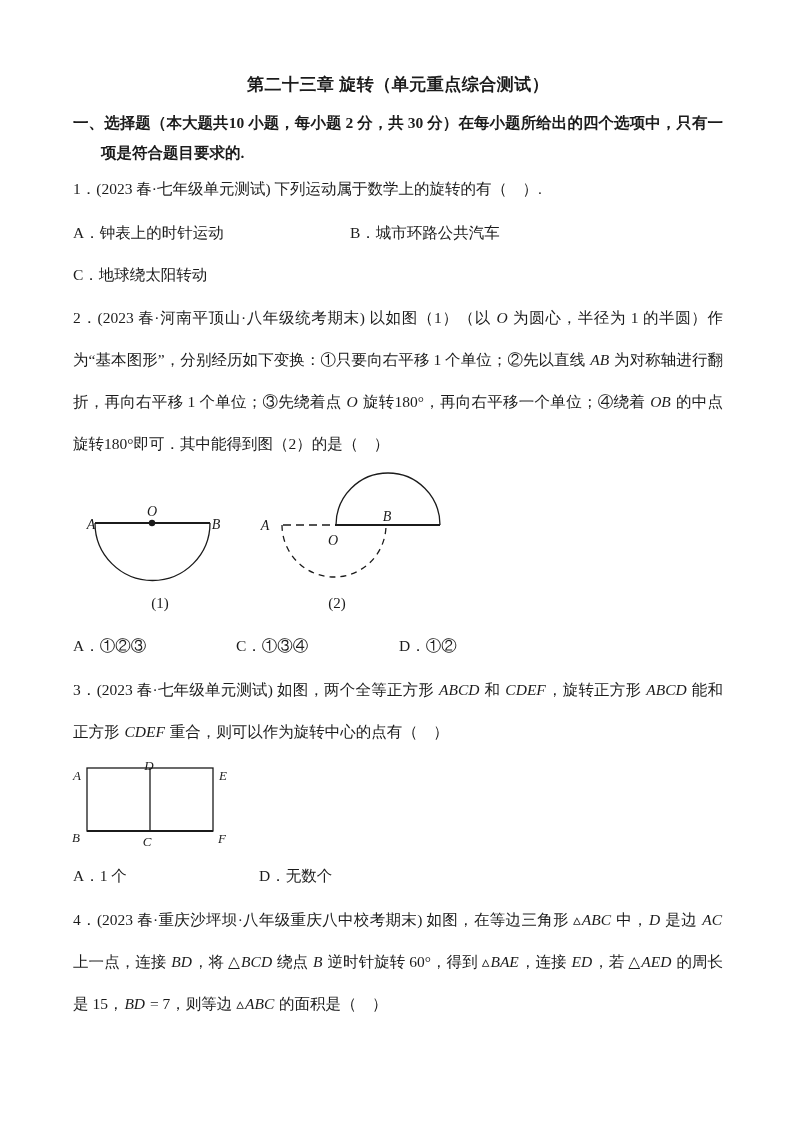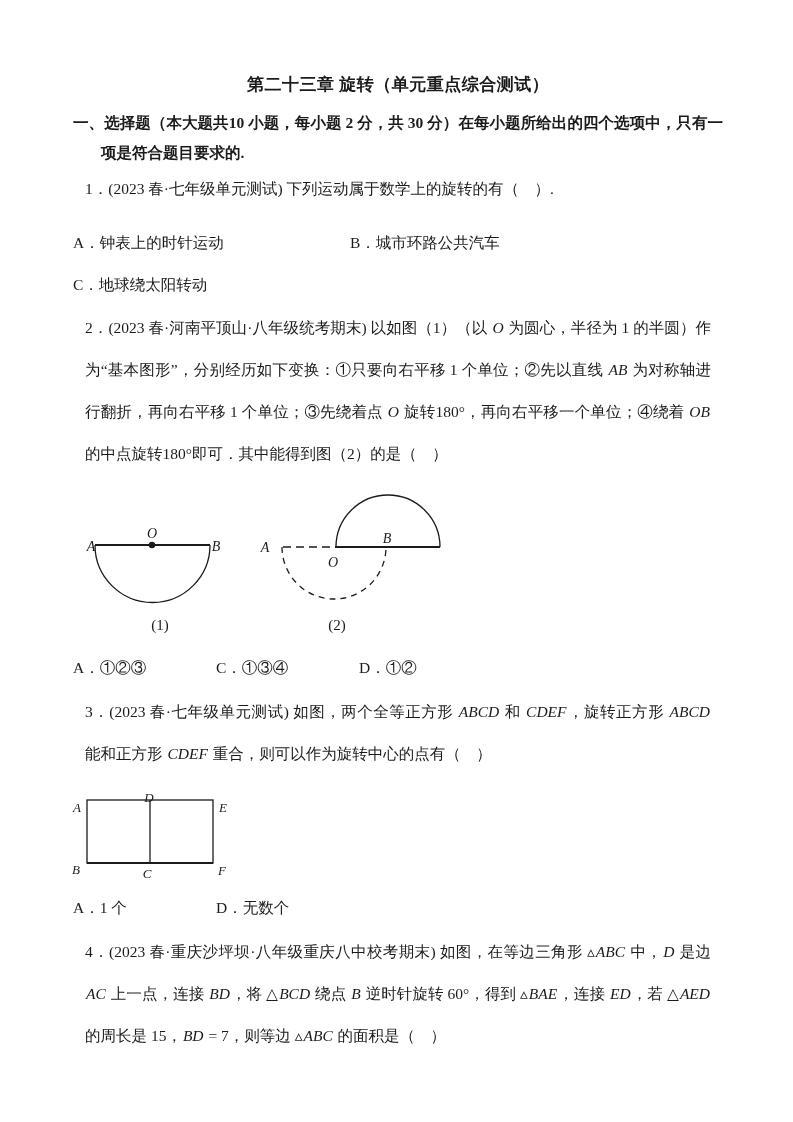--- a/index.html
+++ b/index.html
@@ -11,34 +11,34 @@
   .content{padding:74px 70px 0 73px;box-sizing:border-box;}
   .doc-title{
     font-size:17px;font-weight:700;text-align:center;
     margin:0 0 12px 0;line-height:22px;letter-spacing:.5px;
   }
   .section-heading{
     font-size:15.5px;font-weight:700;line-height:30px;margin:0;
     padding-left:28px;text-indent:-28px;text-align:justify;
   }
   .stem{
-    font-size:15.5px;line-height:42px;margin:12px;text-align:justify;
+    font-size:15.5px;line-height:42px;margin:0;text-align:justify;
   }
   .stem i, .opt i{font-style:italic;padding:0 1px;}
   .q1-stem{margin-top:0;}
   .q2-stem{margin-top:1px;}
   .q3-stem{margin-top:2px;}
   .q4-stem{margin-top:2px;}
   .opts{
     display:grid;font-size:15.5px;line-height:42px;margin:0;
   }
   .opts-2{grid-template-columns:277px 1fr;margin-top:2px;}
   .opts-4{grid-template-columns:143px 143px 136px 1fr;}
-  .q2-opts{margin-top:8px;}
-  .q3-opts{margin-top:5px;}
+  .q2-opts{margin-top:8px;gap:20px;}
+  .q3-opts{margin-top:5px;gap:43px;}
   .opt{white-space:nowrap;}
   .figrow{
     display:flex;align-items:flex-start;gap:22px;
     height:152px;margin-left:12px;
   }
   .fig3row{height:95px;margin-left:-2px;margin-top:2px;}
   svg{display:block;}
   svg text{
     font-family:"Liberation Serif","DejaVu Serif",serif;
     fill:#1b1b1b;

